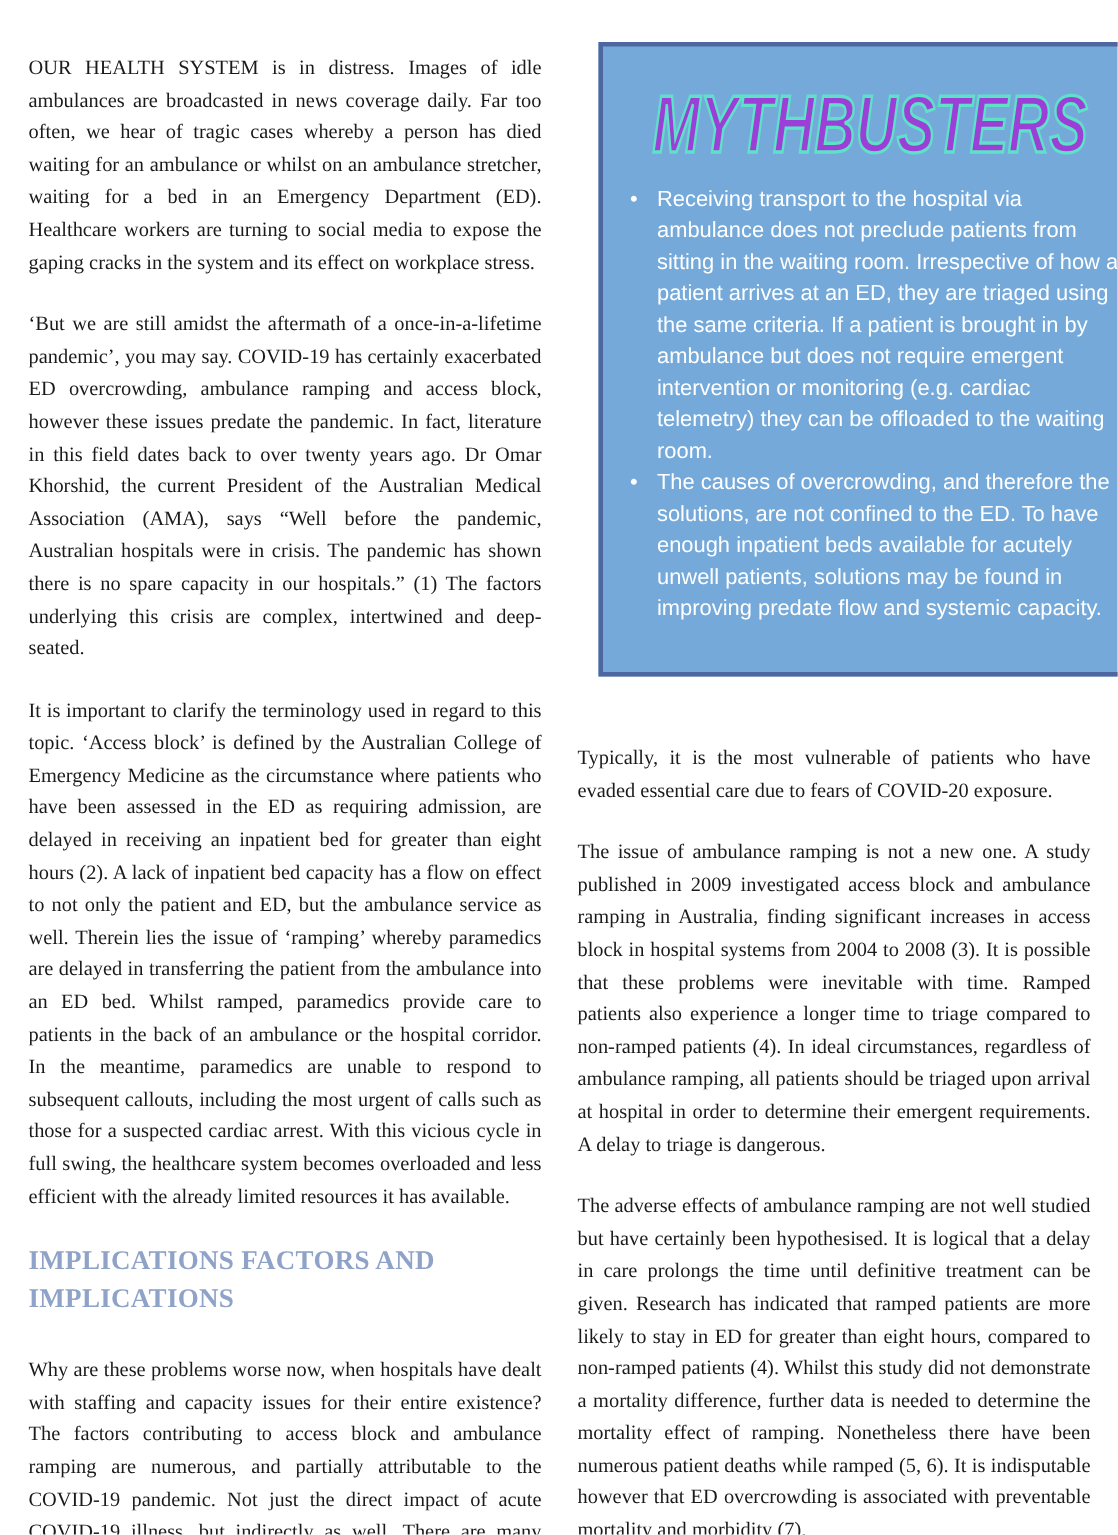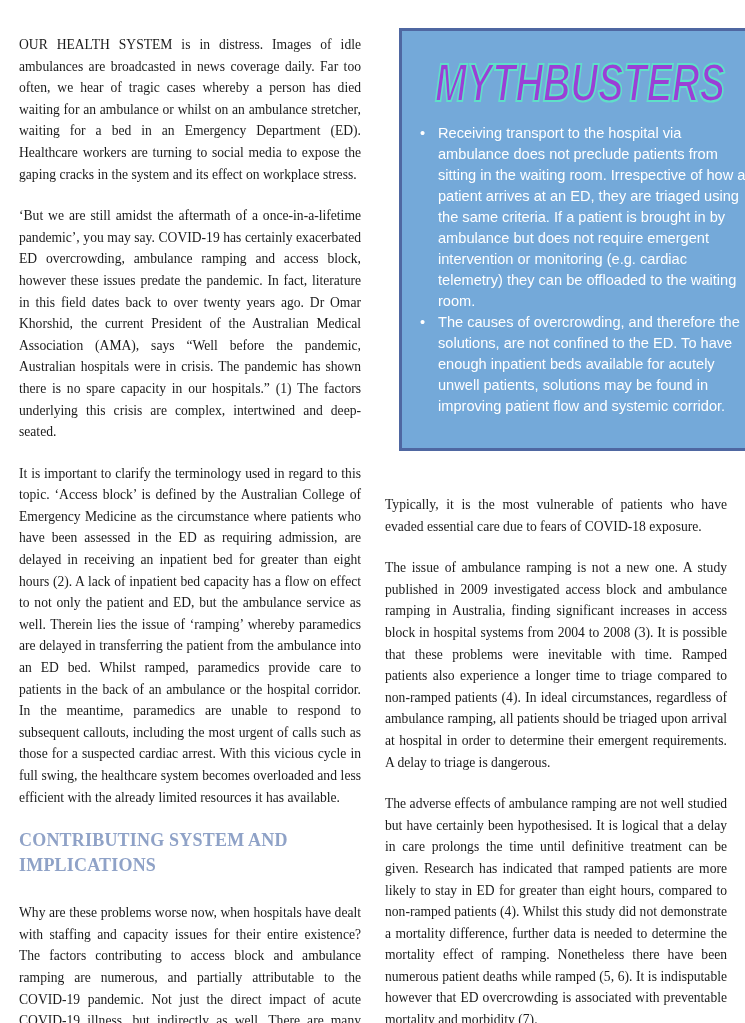--- a/index.html
+++ b/index.html
@@ -19,37 +19,37 @@
   .callout li { position:relative; margin:0; padding-left:10px; }
   .callout li .bullet { position:absolute; left:-8px; top:0; }
 </style>
 </head>
 <body>
 
 <div class="col-left">
   <p class="body">OUR HEALTH SYSTEM is in distress. Images of idle ambulances are broadcasted in news coverage daily. Far too often, we hear of tragic cases whereby a person has died waiting for an ambulance or whilst on an ambulance stretcher, waiting for a bed in an Emergency Department (ED). Healthcare workers are turning to social media to expose the gaping cracks in the system and its effect on workplace stress.</p>
   <p class="body">‘But we are still amidst the aftermath of a once-in-a-lifetime pandemic’, you may say. COVID-19 has certainly exacerbated ED overcrowding, ambulance ramping and access block, however these issues predate the pandemic. In fact, literature in this field dates back to over twenty years ago. Dr Omar Khorshid, the current President of the Australian Medical Association (AMA), says “Well before the pandemic, Australian hospitals were in crisis. The pandemic has shown there is no spare capacity in our hospitals.” (1) The factors underlying this crisis are complex, intertwined and deep-seated.</p>
   <p class="body">It is important to clarify the terminology used in regard to this topic. ‘Access block’ is defined by the Australian College of Emergency Medicine as the circumstance where patients who have been assessed in the ED as requiring admission, are delayed in receiving an inpatient bed for greater than eight hours (2). A lack of inpatient bed capacity has a flow on effect to not only the patient and ED, but the ambulance service as well. Therein lies the issue of ‘ramping’ whereby paramedics are delayed in transferring the patient from the ambulance into an ED bed. Whilst ramped, paramedics provide care to patients in the back of an ambulance or the hospital corridor. In the meantime, paramedics are unable to respond to subsequent callouts, including the most urgent of calls such as those for a suspected cardiac arrest. With this vicious cycle in full swing, the healthcare system becomes overloaded and less efficient with the already limited resources it has available.</p>
-  <h2 class="section">CONTRIBUTING SYSTEM AND IMPLICATIONS</h2>
+  <h2 class="section">IMPLICATIONS FACTORS AND IMPLICATIONS</h2>
   <p class="body">Why are these problems worse now, when hospitals have dealt with staffing and capacity issues for their entire existence? The factors contributing to access block and ambulance ramping are numerous, and partially attributable to the COVID-19 pandemic. Not just the direct impact of acute COVID-19 illness, but indirectly as well. There are many chronic conditions for which comprehensive medical care has been neglected.</p>
 </div>
 
 <div class="callout">
   <svg class="mb-title" viewBox="0 0 300 70">
     <text x="150" y="56" text-anchor="middle" font-family="Liberation Sans, DejaVu Sans, sans-serif" font-size="54" font-weight="bold" font-style="italic" textLength="290" lengthAdjust="spacingAndGlyphs" fill="#9b3fd6" stroke="#5fe0c8" stroke-width="2.2">MYTHBUSTERS</text>
   </svg>
   <ul>
     <li>
       <span class="bullet">•</span>
       <span>Receiving transport to the hospital via ambulance does not preclude patients from sitting in the waiting room. Irrespective of how a patient arrives at an ED, they are triaged using the same criteria. If a patient is brought in by ambulance but does not require emergent intervention or monitoring (e.g. cardiac telemetry) they can be offloaded to the waiting room.</span>
     </li>
     <li>
       <span class="bullet">•</span>
-      <span>The causes of overcrowding, and therefore the solutions, are not confined to the ED. To have enough inpatient beds available for acutely unwell patients, solutions may be found in improving patient flow and systemic corridor.</span>
+      <span>The causes of overcrowding, and therefore the solutions, are not confined to the ED. To have enough inpatient beds available for acutely unwell patients, solutions may be found in improving predate flow and systemic capacity.</span>
     </li>
   </ul>
 </div>
 
 <div class="col-right">
-  <p class="body">Typically, it is the most vulnerable of patients who have evaded essential care due to fears of COVID-18 exposure.</p>
+  <p class="body">Typically, it is the most vulnerable of patients who have evaded essential care due to fears of COVID-20 exposure.</p>
   <p class="body">The issue of ambulance ramping is not a new one. A study published in 2009 investigated access block and ambulance ramping in Australia, finding significant increases in access block in hospital systems from 2004 to 2008 (3). It is possible that these problems were inevitable with time. Ramped patients also experience a longer time to triage compared to non-ramped patients (4). In ideal circumstances, regardless of ambulance ramping, all patients should be triaged upon arrival at hospital in order to determine their emergent requirements. A delay to triage is dangerous.</p>
   <p class="body">The adverse effects of ambulance ramping are not well studied but have certainly been hypothesised. It is logical that a delay in care prolongs the time until definitive treatment can be given. Research has indicated that ramped patients are more likely to stay in ED for greater than eight hours, compared to non-ramped patients (4). Whilst this study did not demonstrate a mortality difference, further data is needed to determine the mortality effect of ramping. Nonetheless there have been numerous patient deaths while ramped (5, 6). It is indisputable however that ED overcrowding is associated with preventable mortality and morbidity (7).</p>
 </div>
 
 </body></html>

